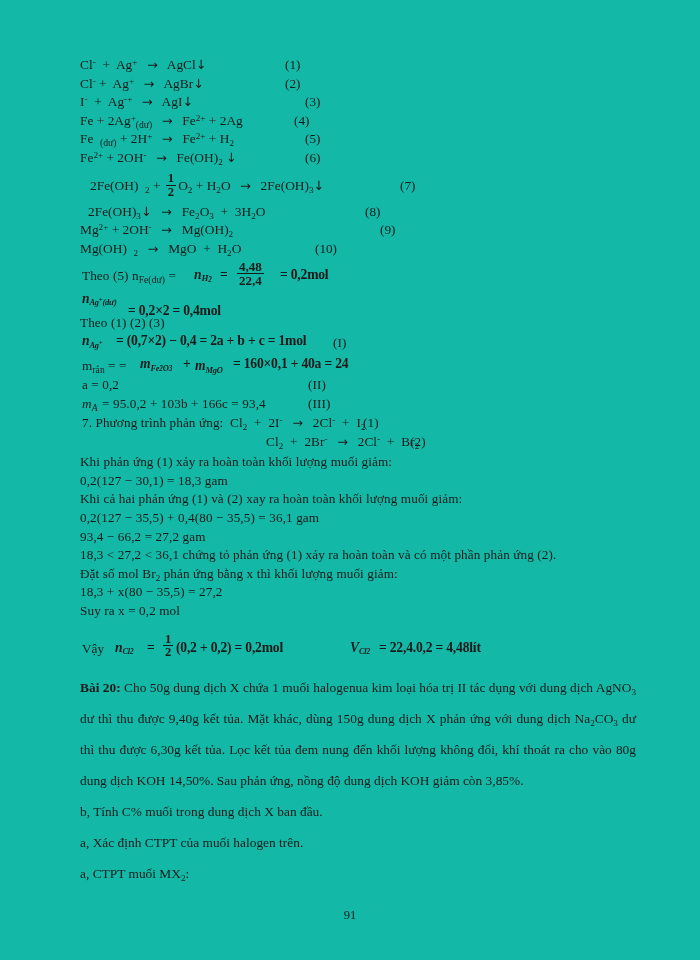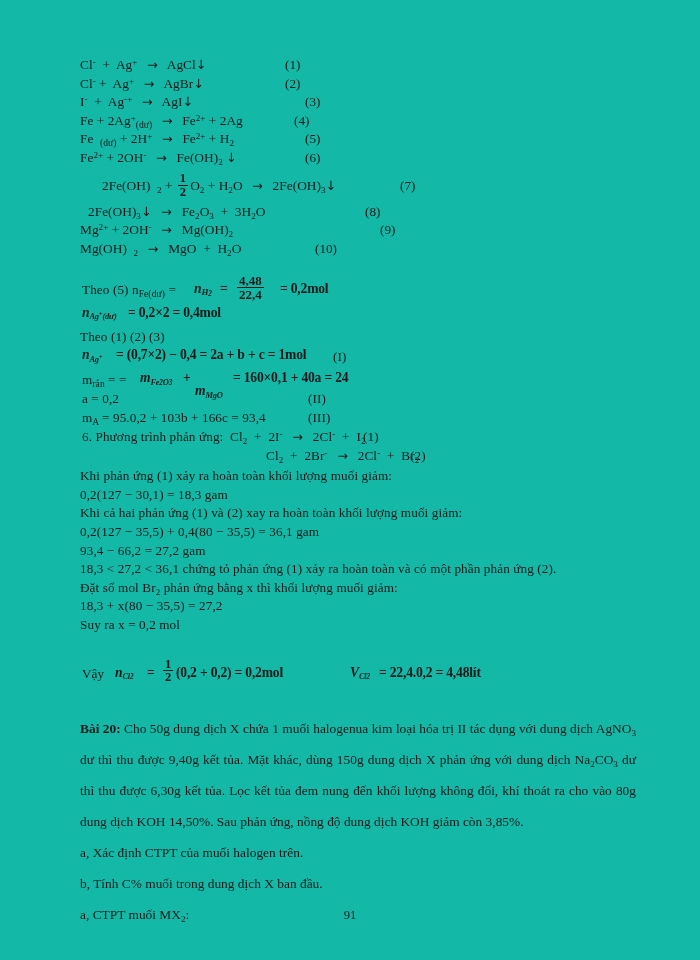--- a/index.html
+++ b/index.html
@@ -149,120 +149,120 @@
       <span>Fe&nbsp; <span class="sm">(dư)</span> + 2H<sup>+</sup>&nbsp; <span class="arrow dn">→</span>&nbsp; Fe<sup>2+</sup> + H<sub>2</sub></span>
       <span class="eqnum" style="left:225px;">(5)</span>
     </div>
 
     <div class="eqline rowbox">
       <span>Fe<sup>2+</sup> + 2OH<sup>-</sup>&nbsp; <span class="arrow dn">→</span>&nbsp; Fe(OH)<sub>2</sub> <span class="dn">↓</span></span>
       <span class="eqnum" style="left:225px;">(6)</span>
     </div>
 
     <div class="eqline rowbox" style="margin-top:5px;line-height:25px;">
-      <span style="margin-left:22px;">2Fe(OH)&nbsp;&nbsp;<sub>2</sub> + <span class="frac bi" style="font-size:12.6px;"><span class="num">1</span><span class="den">2</span></span>O<sub>2</sub> + H<sub>2</sub>O&nbsp; <span class="arrow dn">→</span>&nbsp; 2Fe(OH)<sub>3</sub><span class="dn">↓</span></span>
+      <span style="margin-left:10px;">2Fe(OH)&nbsp;&nbsp;<sub>2</sub> + <span class="frac bi" style="font-size:12.6px;"><span class="num">1</span><span class="den">2</span></span>O<sub>2</sub> + H<sub>2</sub>O&nbsp; <span class="arrow dn">→</span>&nbsp; 2Fe(OH)<sub>3</sub><span class="dn">↓</span></span>
       <span class="eqnum" style="left:320px;">(7)</span>
     </div>
 
     <div class="eqline rowbox" style="margin-top:3px;">
       <span style="margin-left:8px;">2Fe(OH)<sub>3</sub><span class="dn">↓</span>&nbsp; <span class="arrow dn">→</span>&nbsp; Fe<sub>2</sub>O<sub>3</sub>&nbsp; +&nbsp; 3H<sub>2</sub>O</span>
       <span class="eqnum" style="left:285px;">(8)</span>
     </div>
 
     <div class="eqline rowbox">
       <span>Mg<sup>2+</sup> + 2OH<sup>-</sup>&nbsp; <span class="arrow dn">→</span>&nbsp; Mg(OH)<sub>2</sub></span>
       <span class="eqnum" style="left:300px;">(9)</span>
     </div>
 
     <div class="eqline rowbox">
       <span>Mg(OH)&nbsp;&nbsp;<sub>2</sub>&nbsp; <span class="arrow dn">→</span>&nbsp; MgO&nbsp; +&nbsp; H<sub>2</sub>O</span>
       <span class="eqnum" style="left:235px;">(10)</span>
     </div>
 
-    <div class="rowbox" style="height:30px;margin-top:16px;">
+    <div class="rowbox" style="height:30px;margin-top:2px;">
       <span class="ln" style="position:absolute;left:2px;top:6px;">Theo (5) n<span class="sm">Fe(dư)</span> =</span>
       <span class="mi" style="position:absolute;left:114px;top:6px;">n<span style="font-size:0.66em;vertical-align:-0.32em;">H<span style="font-size:0.8em;vertical-align:-0.2em;">2</span></span></span>
       <span class="mb" style="position:absolute;left:140px;top:6px;">=</span>
       <span class="frac bi" style="position:absolute;left:155px;top:-1px;font-size:13px;">
         <span class="num">4,48</span>
         <span class="den">22,4</span>
       </span>
       <span class="mb" style="position:absolute;left:200px;top:6px;">= 0,2mol</span>
     </div>
 
     <div class="rowbox" style="height:20px;">
       <span class="mi" style="position:absolute;left:2px;top:0;">n<span style="font-size:0.62em;vertical-align:-0.34em;">Ag<sup style="font-size:0.8em;">+</sup>(dư)</span></span>
-      <span class="mb" style="position:absolute;left:48px;top:0;">= 0,2×2 = 0,4mol</span>
+      <span class="mb" style="position:absolute;left:48px;top:12px;">= 0,2×2 = 0,4mol</span>
     </div>
 
     <div class="ln" style="margin-top:3px;">Theo (1) (2) (3)</div>
 
     <div class="rowbox" style="height:21px;margin-top:1px;">
       <span class="mi" style="position:absolute;left:2px;top:0;">n<span style="font-size:0.62em;vertical-align:-0.34em;">Ag<sup style="font-size:0.8em;">+</sup></span></span>
       <span class="mb" style="position:absolute;left:36px;top:0;">= (0,7×2) − 0,4 = 2a + b + c = 1mol</span>
       <span class="ln" style="position:absolute;left:253px;top:1px;">(I)</span>
     </div>
 
     <div class="rowbox" style="height:21px;margin-top:1px;">
       <span class="ln" style="position:absolute;left:2px;top:2px;">m<span class="sm">rắn</span></span>
       <span class="ln" style="position:absolute;left:28px;top:2px;">=  =</span>
       <span class="mi" style="position:absolute;left:60px;top:1px;">m<span style="font-size:0.62em;vertical-align:-0.34em;">Fe<span style="font-size:0.85em;">2</span>O<span style="font-size:0.85em;">3</span></span></span>
       <span class="mb" style="position:absolute;left:103px;top:1px;">+</span>
-      <span class="mi" style="position:absolute;left:115px;top:14px;text-align:right;">m<span style="font-size:0.62em;vertical-align:-0.34em;">MgO</span></span>
+      <span class="mi" style="position:absolute;left:115px;top:3px;text-align:right;">m<span style="font-size:0.62em;vertical-align:-0.34em;">MgO</span></span>
       <span class="mb" style="position:absolute;left:153px;top:1px;">= 160×0,1 + 40a = 24</span>
     </div>
 
     <div class="rowbox" style="height:19px;">
       <span class="ln" style="position:absolute;left:2px;top:0;">a = 0,2</span>
       <span class="ln" style="position:absolute;left:228px;top:0;">(II)</span>
     </div>
 
     <div class="rowbox" style="height:19px;">
-      <span class="ln" style="position:absolute;left:2px;top:0;">m<span class="sm">A</span></span>
+      <span class="ln" style="position:absolute;left:2px;top:0;font-style:italic;">m<span class="sm">A</span></span>
       <span class="ln" style="position:absolute;left:22px;top:0;">= 95.0,2 + 103b + 166c = 93,4</span>
       <span class="ln" style="position:absolute;left:228px;top:0;">(III)</span>
     </div>
 
     <div class="rowbox" style="height:19px;">
-      <span class="ln" style="position:absolute;left:2px;top:0;">6. Phương trình phản ứng:</span>
+      <span class="ln" style="position:absolute;left:2px;top:0;">7. Phương trình phản ứng:</span>
       <span class="ln" style="position:absolute;left:150px;top:0;">Cl<sub>2</sub>&nbsp; +&nbsp; 2I<sup>-</sup>&nbsp; <span class="arrow dn">→</span>&nbsp; 2Cl<sup>-</sup>&nbsp; +&nbsp; I<sub>2</sub></span>
       <span class="ln" style="position:absolute;left:283px;top:0;">(1)</span>
     </div>
     <div class="rowbox" style="height:19px;">
       <span class="ln" style="position:absolute;left:186px;top:0;">Cl<sub>2</sub>&nbsp; +&nbsp; 2Br<sup>-</sup>&nbsp; <span class="arrow dn">→</span>&nbsp; 2Cl<sup>-</sup>&nbsp; +&nbsp; Br<sub>2</sub></span>
       <span class="ln" style="position:absolute;left:330px;top:0;">(2)</span>
     </div>
 
     <div class="ln" style="margin-top:1px;">Khi phản ứng (1) xảy ra hoàn toàn khối lượng muối giảm:</div>
     <div class="ln">0,2(127 − 30,1) = 18,3 gam</div>
     <div class="ln">Khi cả hai phản ứng (1) và (2) xay ra hoàn toàn khối lượng muối giảm:</div>
     <div class="ln">0,2(127 − 35,5) + 0,4(80 − 35,5) = 36,1 gam</div>
     <div class="ln">93,4 − 66,2 = 27,2 gam</div>
     <div class="ln">18,3 &lt; 27,2 &lt; 36,1 chứng tỏ phản ứng (1) xảy ra hoàn toàn và có một phần phản ứng (2).</div>
     <div class="ln"><span>Đặt số mol Br</span><sub>2</sub><span> phản ứng bằng x thì khối lượng muối giảm:</span></div>
     <div class="ln">18,3 + x(80 − 35,5) = 27,2</div>
     <div class="ln">Suy ra x = 0,2 mol</div>
 
-    <div class="rowbox" style="height:32px;margin-top:22px;">
+    <div class="rowbox" style="height:32px;margin-top:11px;">
       <span class="ln" style="position:absolute;left:2px;top:8px;">Vậy</span>
       <span class="mi" style="position:absolute;left:35px;top:8px;">n<span style="font-size:0.62em;vertical-align:-0.34em;">Cl<span style="font-size:0.85em;">2</span></span></span>
       <span class="mb" style="position:absolute;left:67px;top:8px;">=</span>
       <span class="frac bi" style="position:absolute;left:81px;top:1px;font-size:12.6px;">
         <span class="num">1</span>
         <span class="den">2</span>
       </span>
       <span class="mb" style="position:absolute;left:96px;top:8px;">(0,2 + 0,2) = 0,2mol</span>
       <span class="mi" style="position:absolute;left:270px;top:8px;">V<span style="font-size:0.62em;vertical-align:-0.34em;">Cl<span style="font-size:0.85em;">2</span></span></span>
       <span class="mb" style="position:absolute;left:299px;top:8px;">= 22,4.0,2 = 4,48lít</span>
     </div>
 
-    <div class="para" style="margin-top:24px;">
+    <div class="para" style="margin-top:8px;">
       <b>Bài 20:</b><span> Cho 50g dung dịch X chứa 1 muối halogenua kim loại hóa trị II tác dụng với dung dịch AgNO</span><sub>3</sub><span> dư thì thu được 9,40g kết tủa. Mặt khác, dùng 150g dung dịch X phản ứng với dung dịch Na</span><sub>2</sub><span>CO</span><sub>3</sub><span> dư thì thu được 6,30g kết tủa. Lọc kết tủa đem nung đến khối lượng không đổi, khí thoát ra cho vào 80g dung dịch KOH 14,50%. Sau phản ứng, nồng độ dung dịch KOH giảm còn 3,85%.</span>
     </div>
 
+    <div class="qline">b, Tính C% muối trong dung dịch X ban đầu.</div>
     <div class="qline">a, Xác định CTPT của muối halogen trên.</div>
-    <div class="qline">b, Tính C% muối trong dung dịch X ban đầu.</div>
     <div class="qline"><span>a, CTPT muối MX</span><sub>2</sub><span>:</span></div>
 
   </div>
 
   <div class="pagenum">91</div>
 </div>
 
 </body></html>

